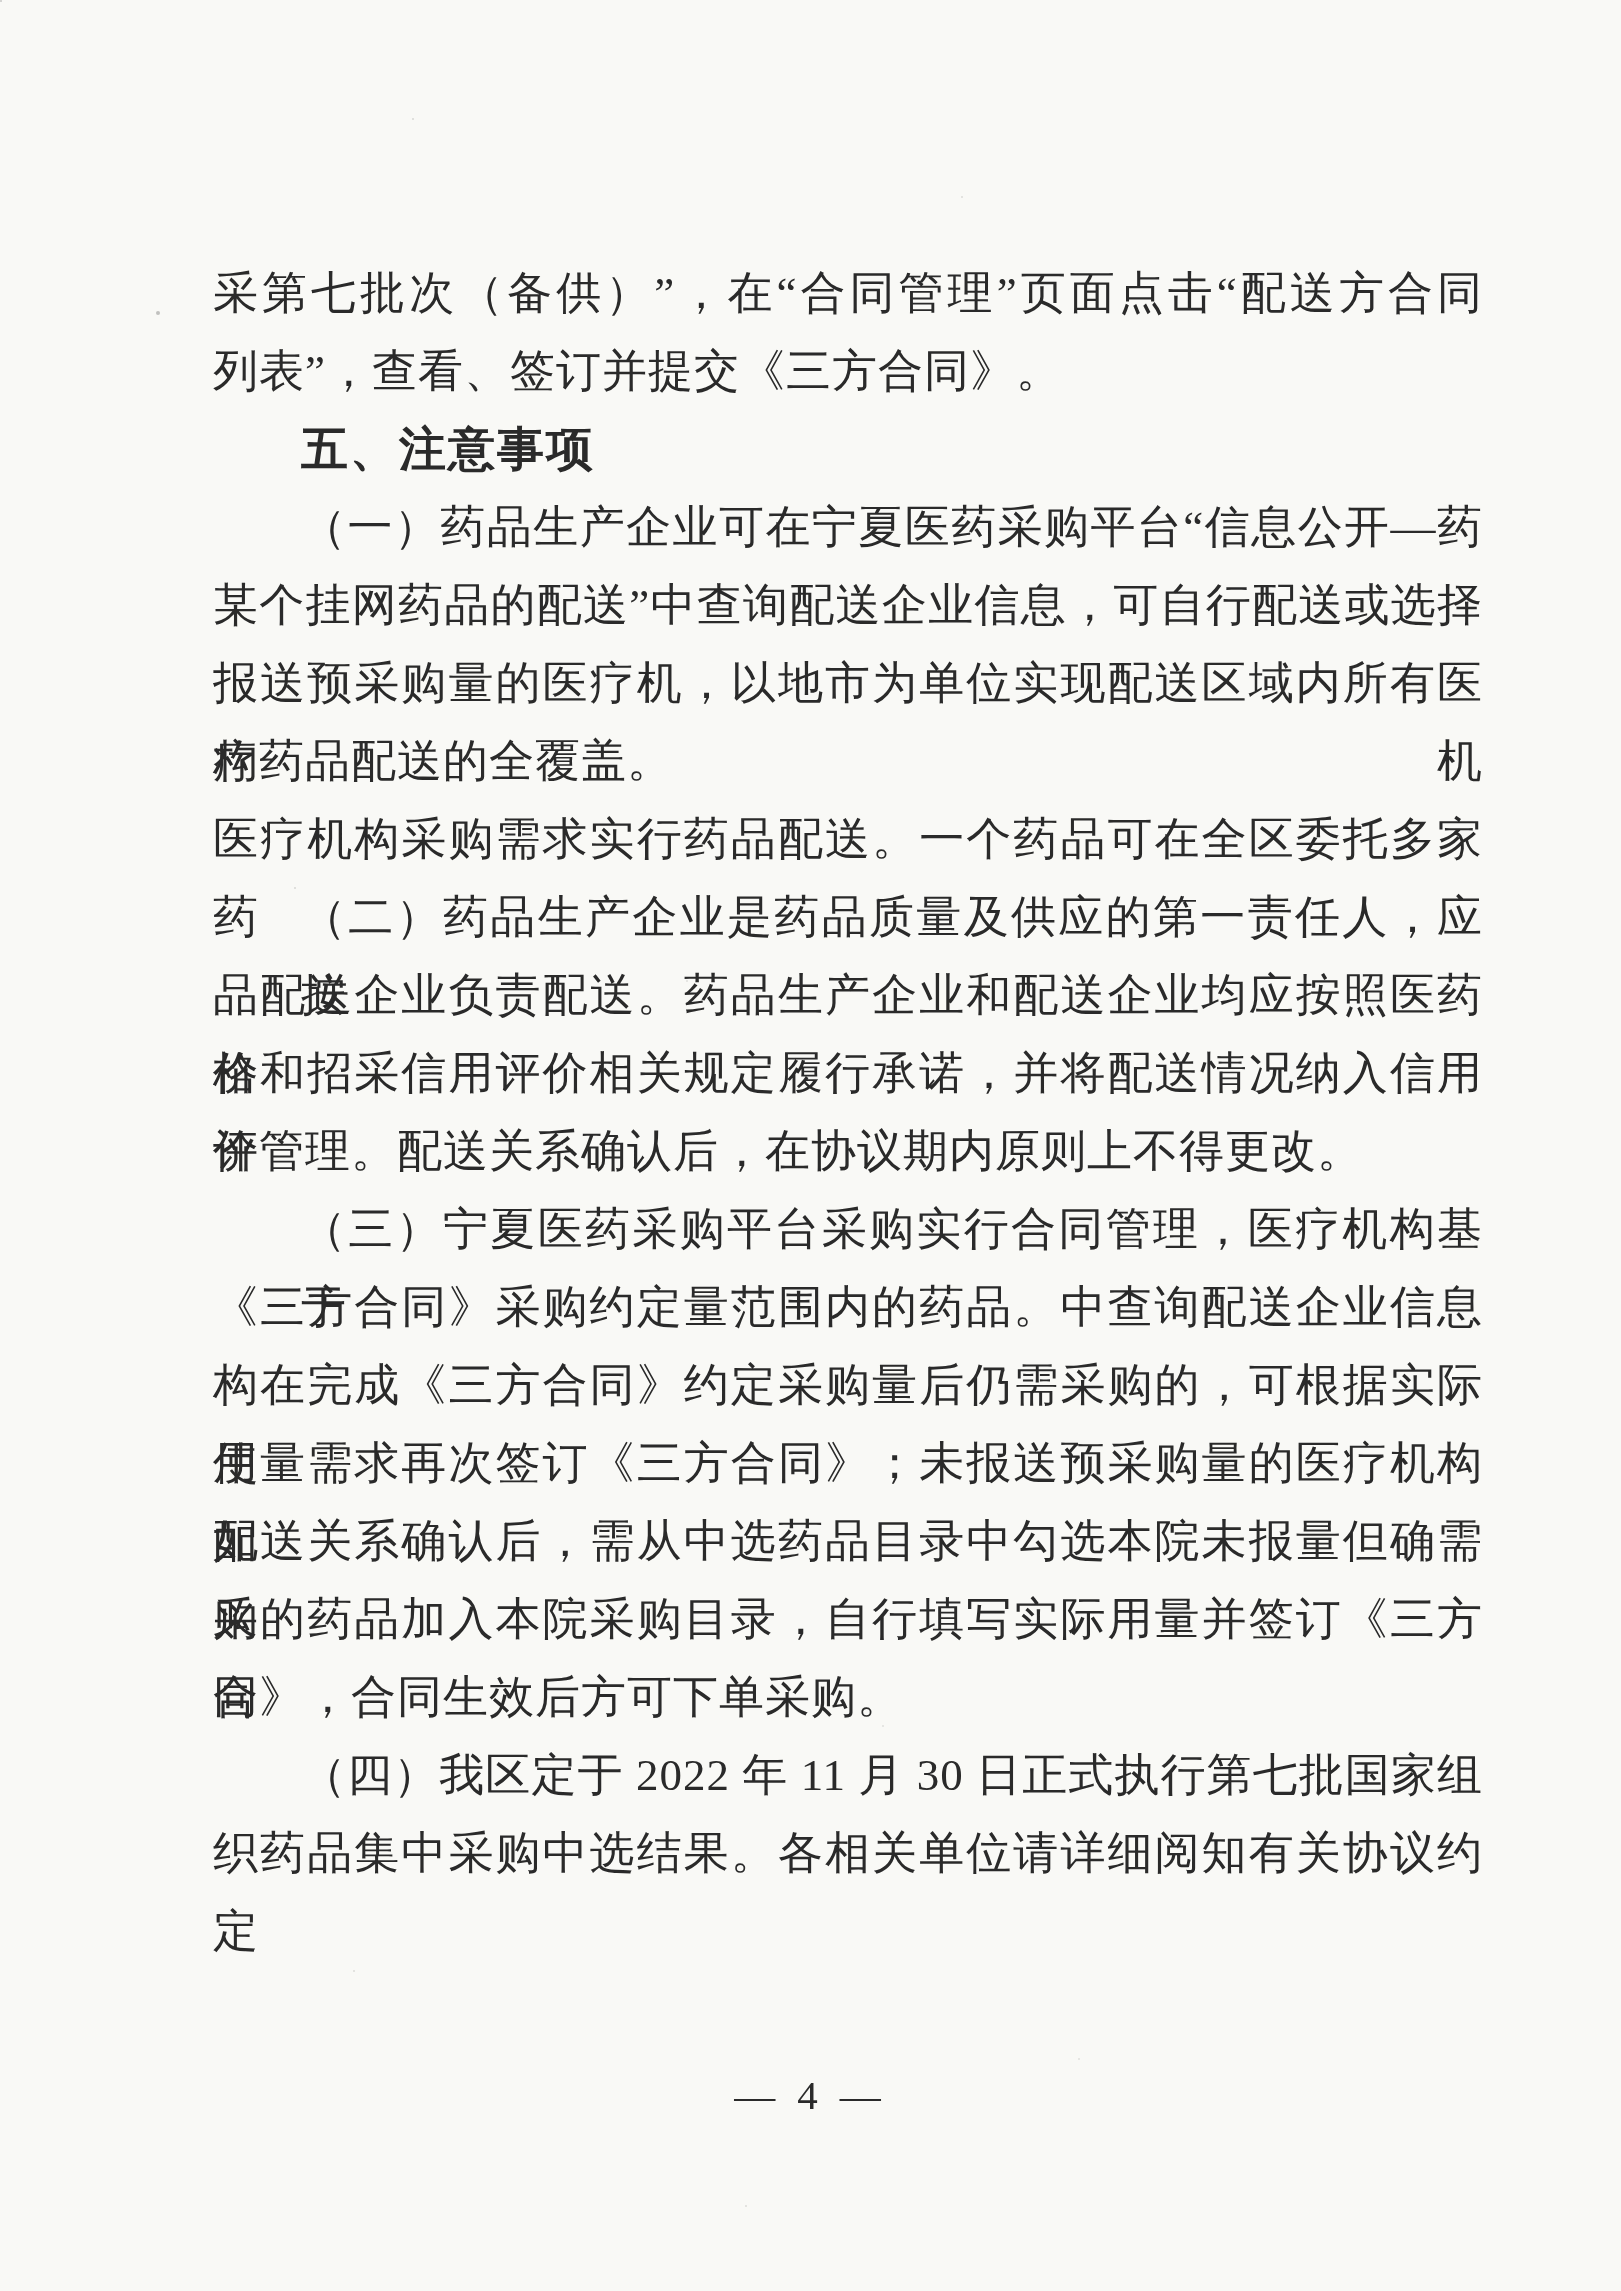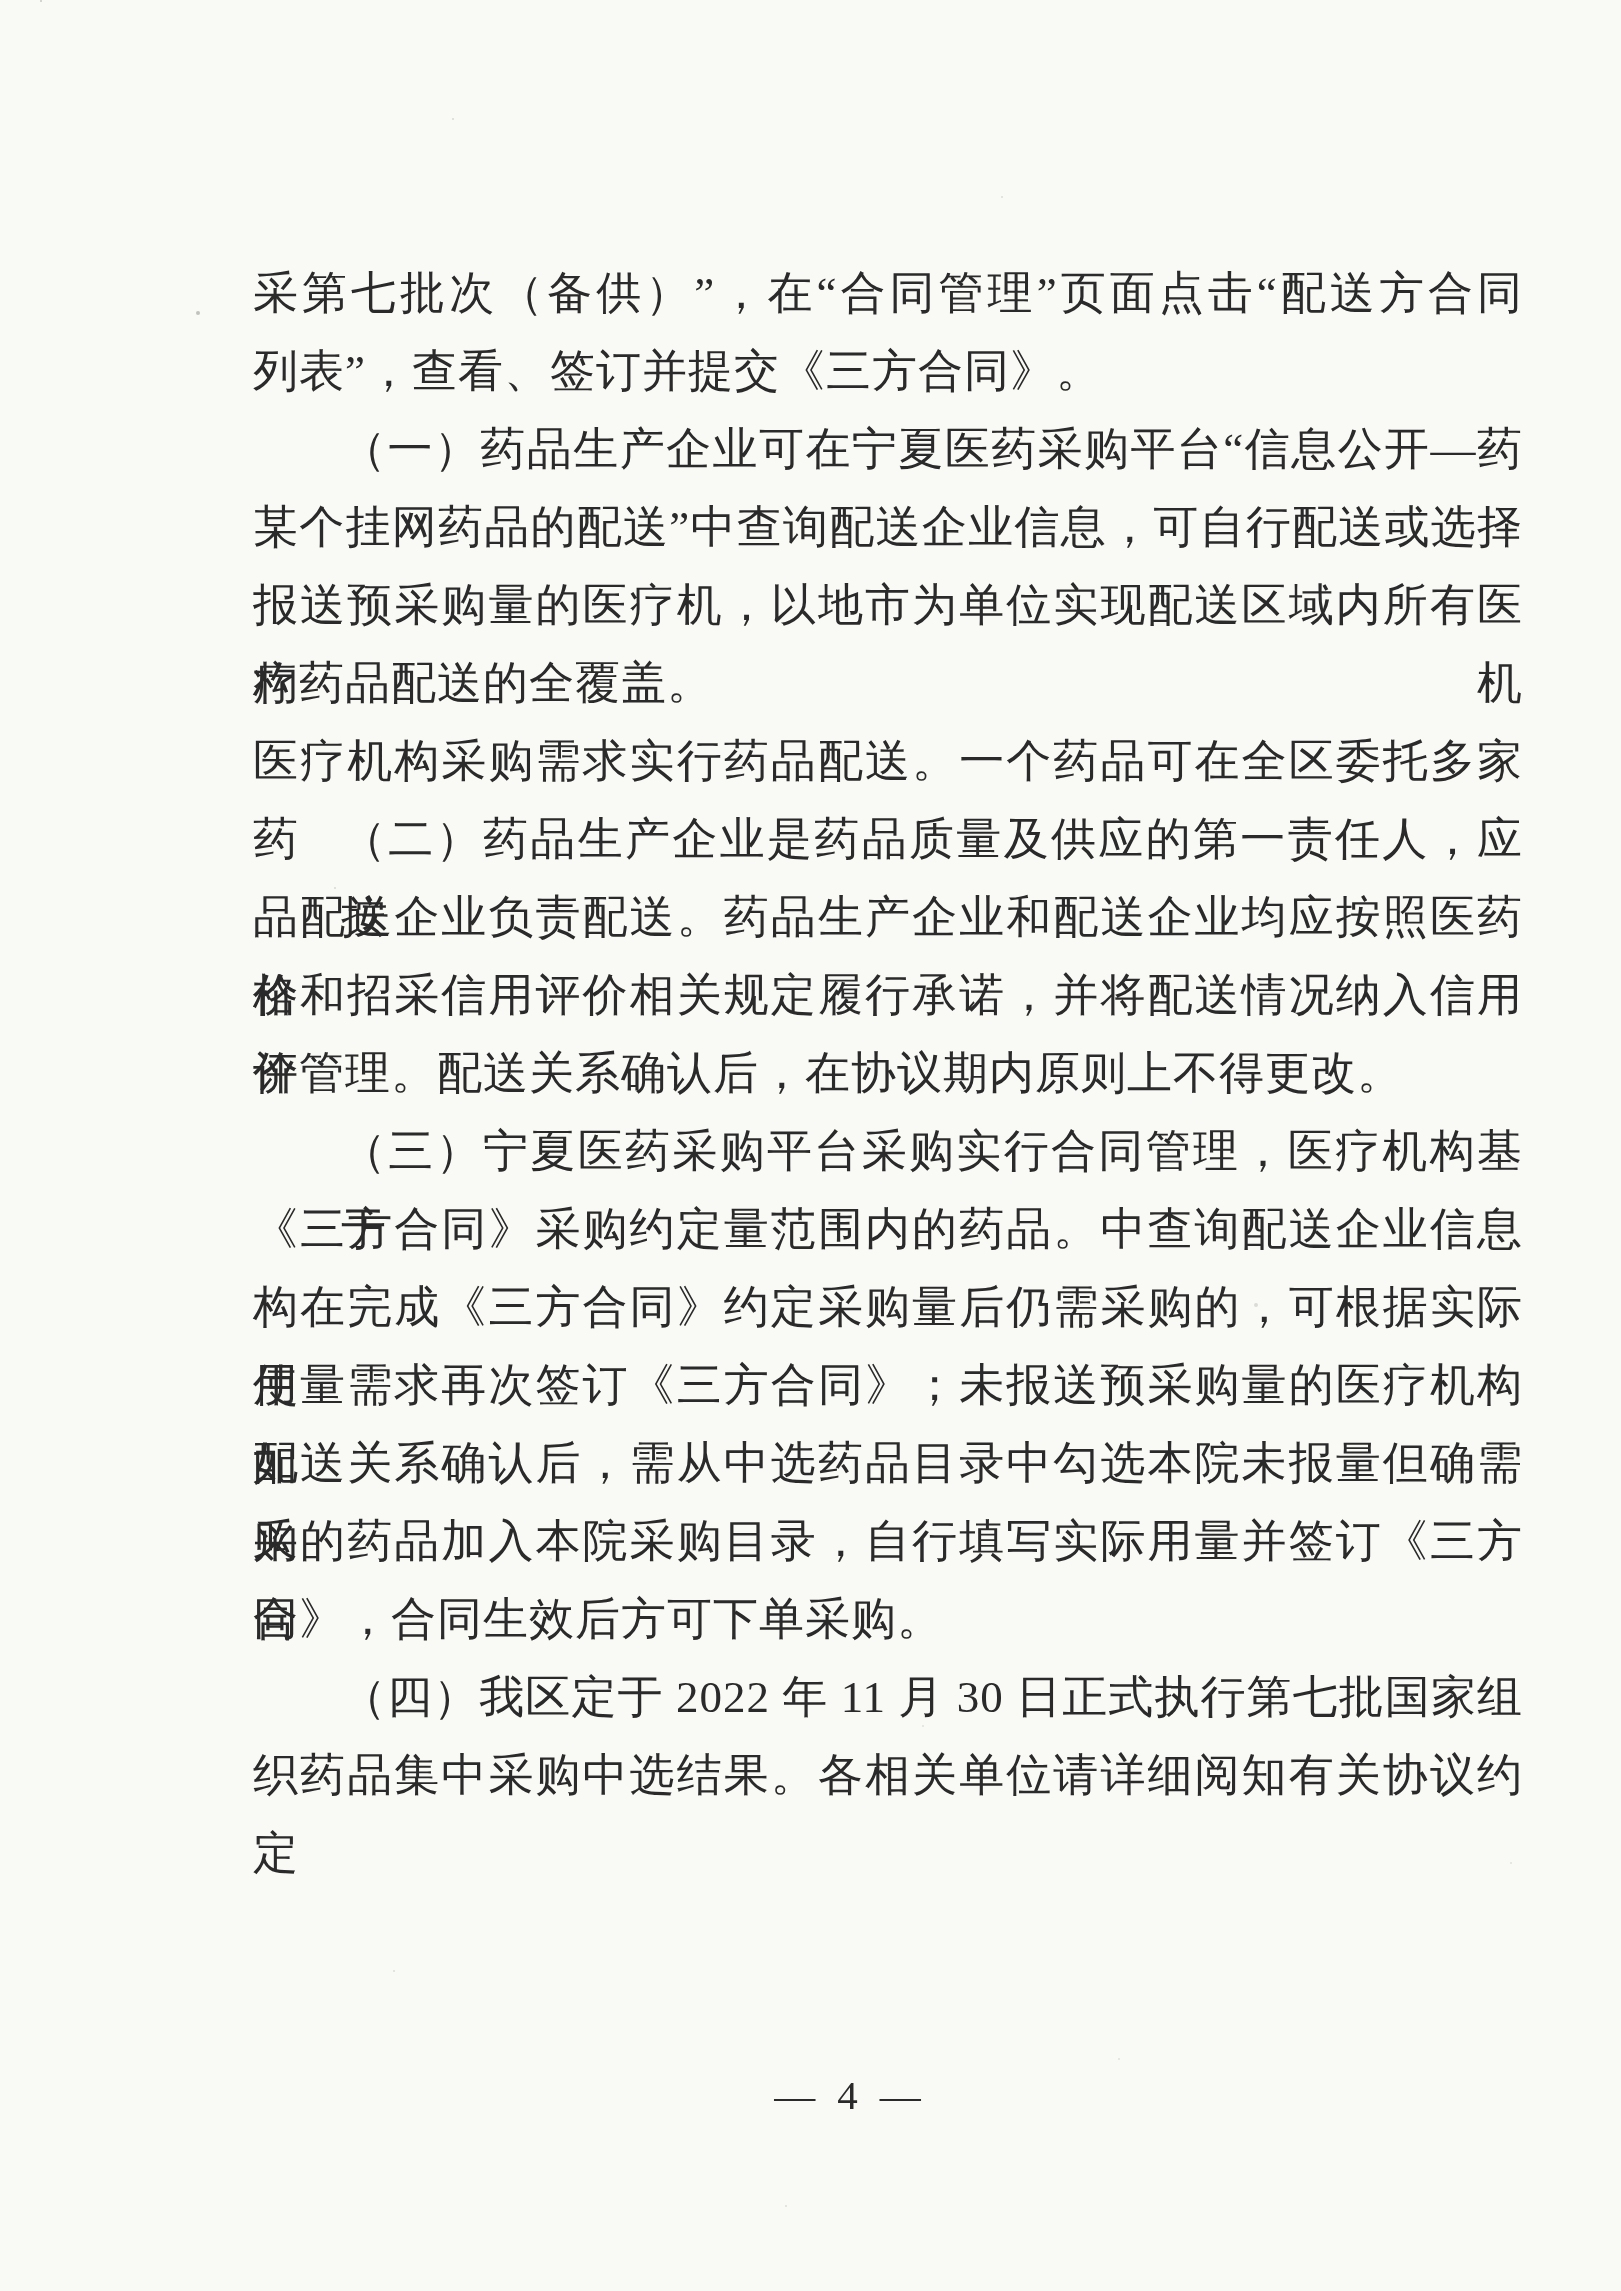--- a/index.html
+++ b/index.html
@@ -10,21 +10,20 @@
     width: 1621px;
     height: 2292px;
     background: #f9f9f6;
     position: relative;
     overflow: hidden;
     font-family: "Liberation Serif", "DejaVu Serif", serif;
   }
   .page {
     position: absolute;
     inset: 0;
-    margin-left: 40px;
   }
   
   .noise {
     position: absolute;
     top: 0; left: 0;
     width: 2px; height: 2px;
     border-radius: 50%;
     background: rgba(110,110,110,0.35);
     box-shadow:
       157px 312px 0 1px rgba(90,90,90,0.35),
@@ -83,20 +82,21 @@
 </style>
 </head>
 <body>
 
 <div class="page">
   <div class="noise"></div>
 
   <div class="textblock">
     <div class="line fill">采第七批次（备供）”，在“合同管理”页面点击“配送方合同</div>
     <div class="line">列表”，查看、签订并提交《三方合同》。</div>
+    <div class="line heading indent">五、注意事项</div>
     <div class="line fill indent">（一）药品生产企业可在宁夏医药采购平台“信息公开—药</div>
     <div class="line fill">某个挂网药品的配送”中查询配送企业信息，可自行配送或选择</div>
     <div class="line fill">报送预采购量的医疗机，以地市为单位实现配送区域内所有医疗机</div>
     <div class="line">构药品配送的全覆盖。</div>
     <div class="line fill">医疗机构采购需求实行药品配送。一个药品可在全区委托多家药</div>
     <div class="line fill indent">（二）药品生产企业是药品质量及供应的第一责任人，应按</div>
     <div class="line fill">品配送企业负责配送。药品生产企业和配送企业均应按照医药价</div>
     <div class="line fill">格和招采信用评价相关规定履行承诺，并将配送情况纳入信用评</div>
     <div class="line">价管理。配送关系确认后，在协议期内原则上不得更改。</div>
     <div class="line fill indent">（三）宁夏医药采购平台采购实行合同管理，医疗机构基于</div>

